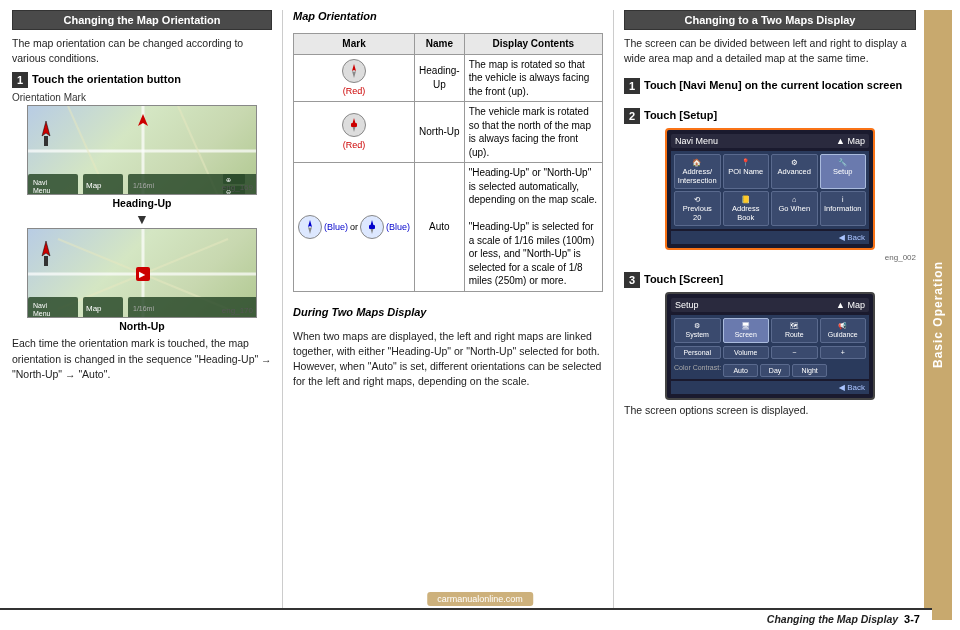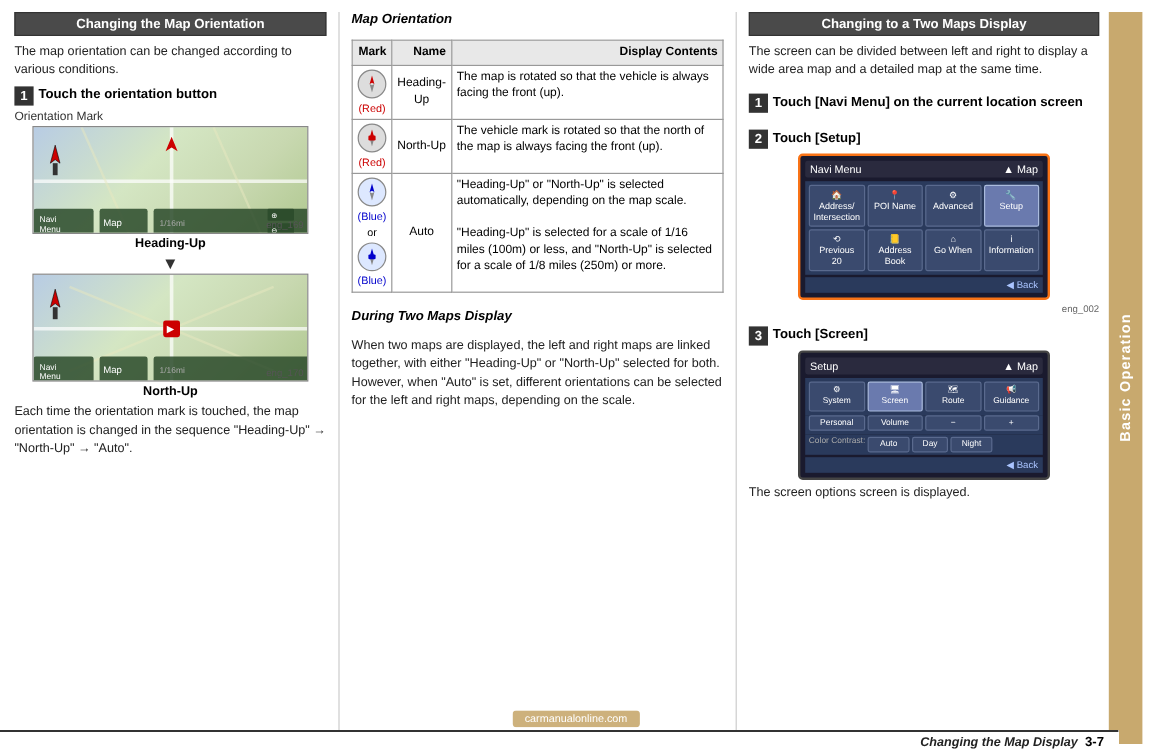--- a/index.html
+++ b/index.html
@@ -151,21 +151,21 @@
     }
     .map-orient-table th, .map-orient-table td {
       border: 1px solid #999;
       padding: 3px 4px;
       vertical-align: top;
       line-height: 1.35;
     }
     .map-orient-table th {
       background: #e8e8e8;
       font-weight: bold;
-      text-align: right;
+      text-align: center;
       font-size: 10px;
     }
     .map-orient-table td.mark-cell {
       text-align: center;
       white-space: nowrap;
       vertical-align: middle;
     }
     .map-orient-table td.name-cell {
       text-align: center;
       vertical-align: middle;
@@ -496,21 +496,21 @@
               </div>
               <span class="red-label">(Red)</span>
             </div>
           </td>
           <td class="name-cell">North-Up</td>
           <td>The vehicle mark is rotated so that the north of the map is always facing the front (up).</td>
         </tr>
 
         <tr>
           <td class="mark-cell">
-            <div style="display:flex;flex-direction:column;align-items:center;gap:2px;">
+            <div style="display:flex;flex-direction:row;align-items:center;gap:2px;">
               <div style="display:inline-flex;align-items:center;justify-content:center;width:24px;height:24px;border-radius:50%;border:1.5px solid #888;background:#dde8ff;">
                 <svg width="18" height="18">
                   <polygon points="9,2 11,9 9,8 7,9" fill="#0000cc"></polygon>
                   <polygon points="9,16 11,9 9,10 7,9" fill="#888"></polygon>
                 </svg>
               </div>
               <span class="blue-label">(Blue)</span>
               <span style="font-size:9px;">or</span>
               <div style="display:inline-flex;align-items:center;justify-content:center;width:24px;height:24px;border-radius:50%;border:1.5px solid #888;background:#dde8ff;">
                 <svg width="18" height="18">

